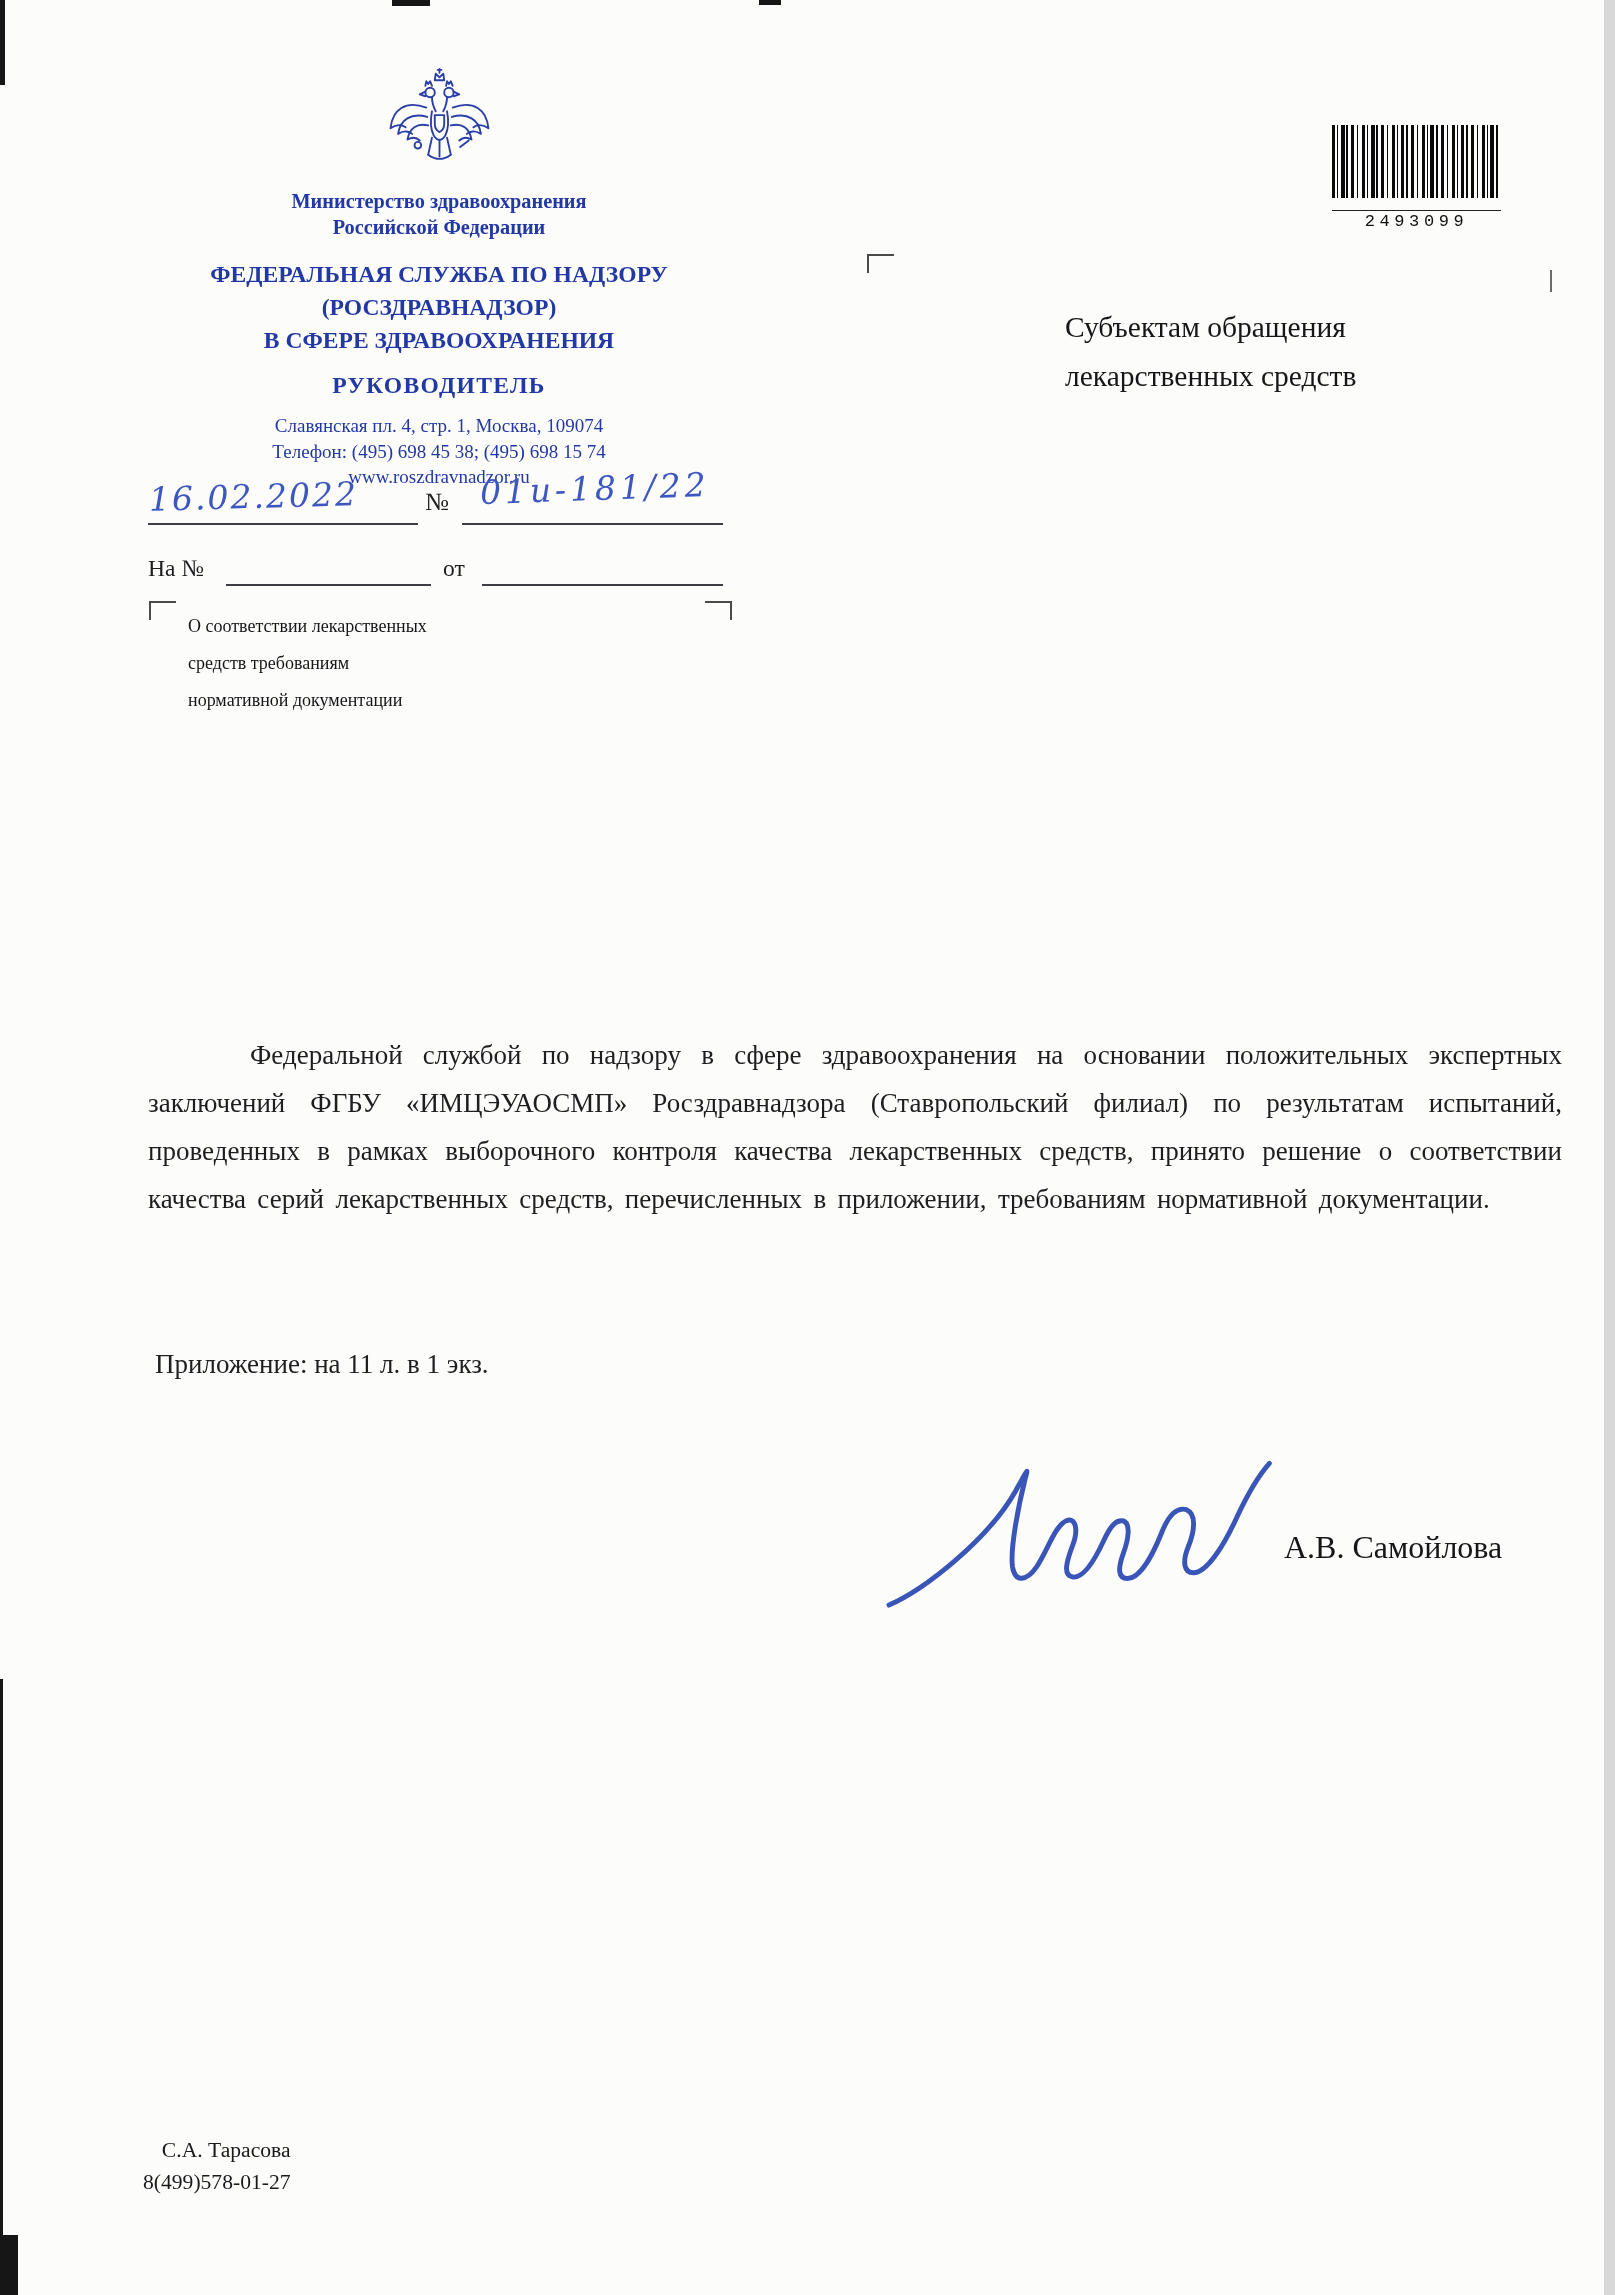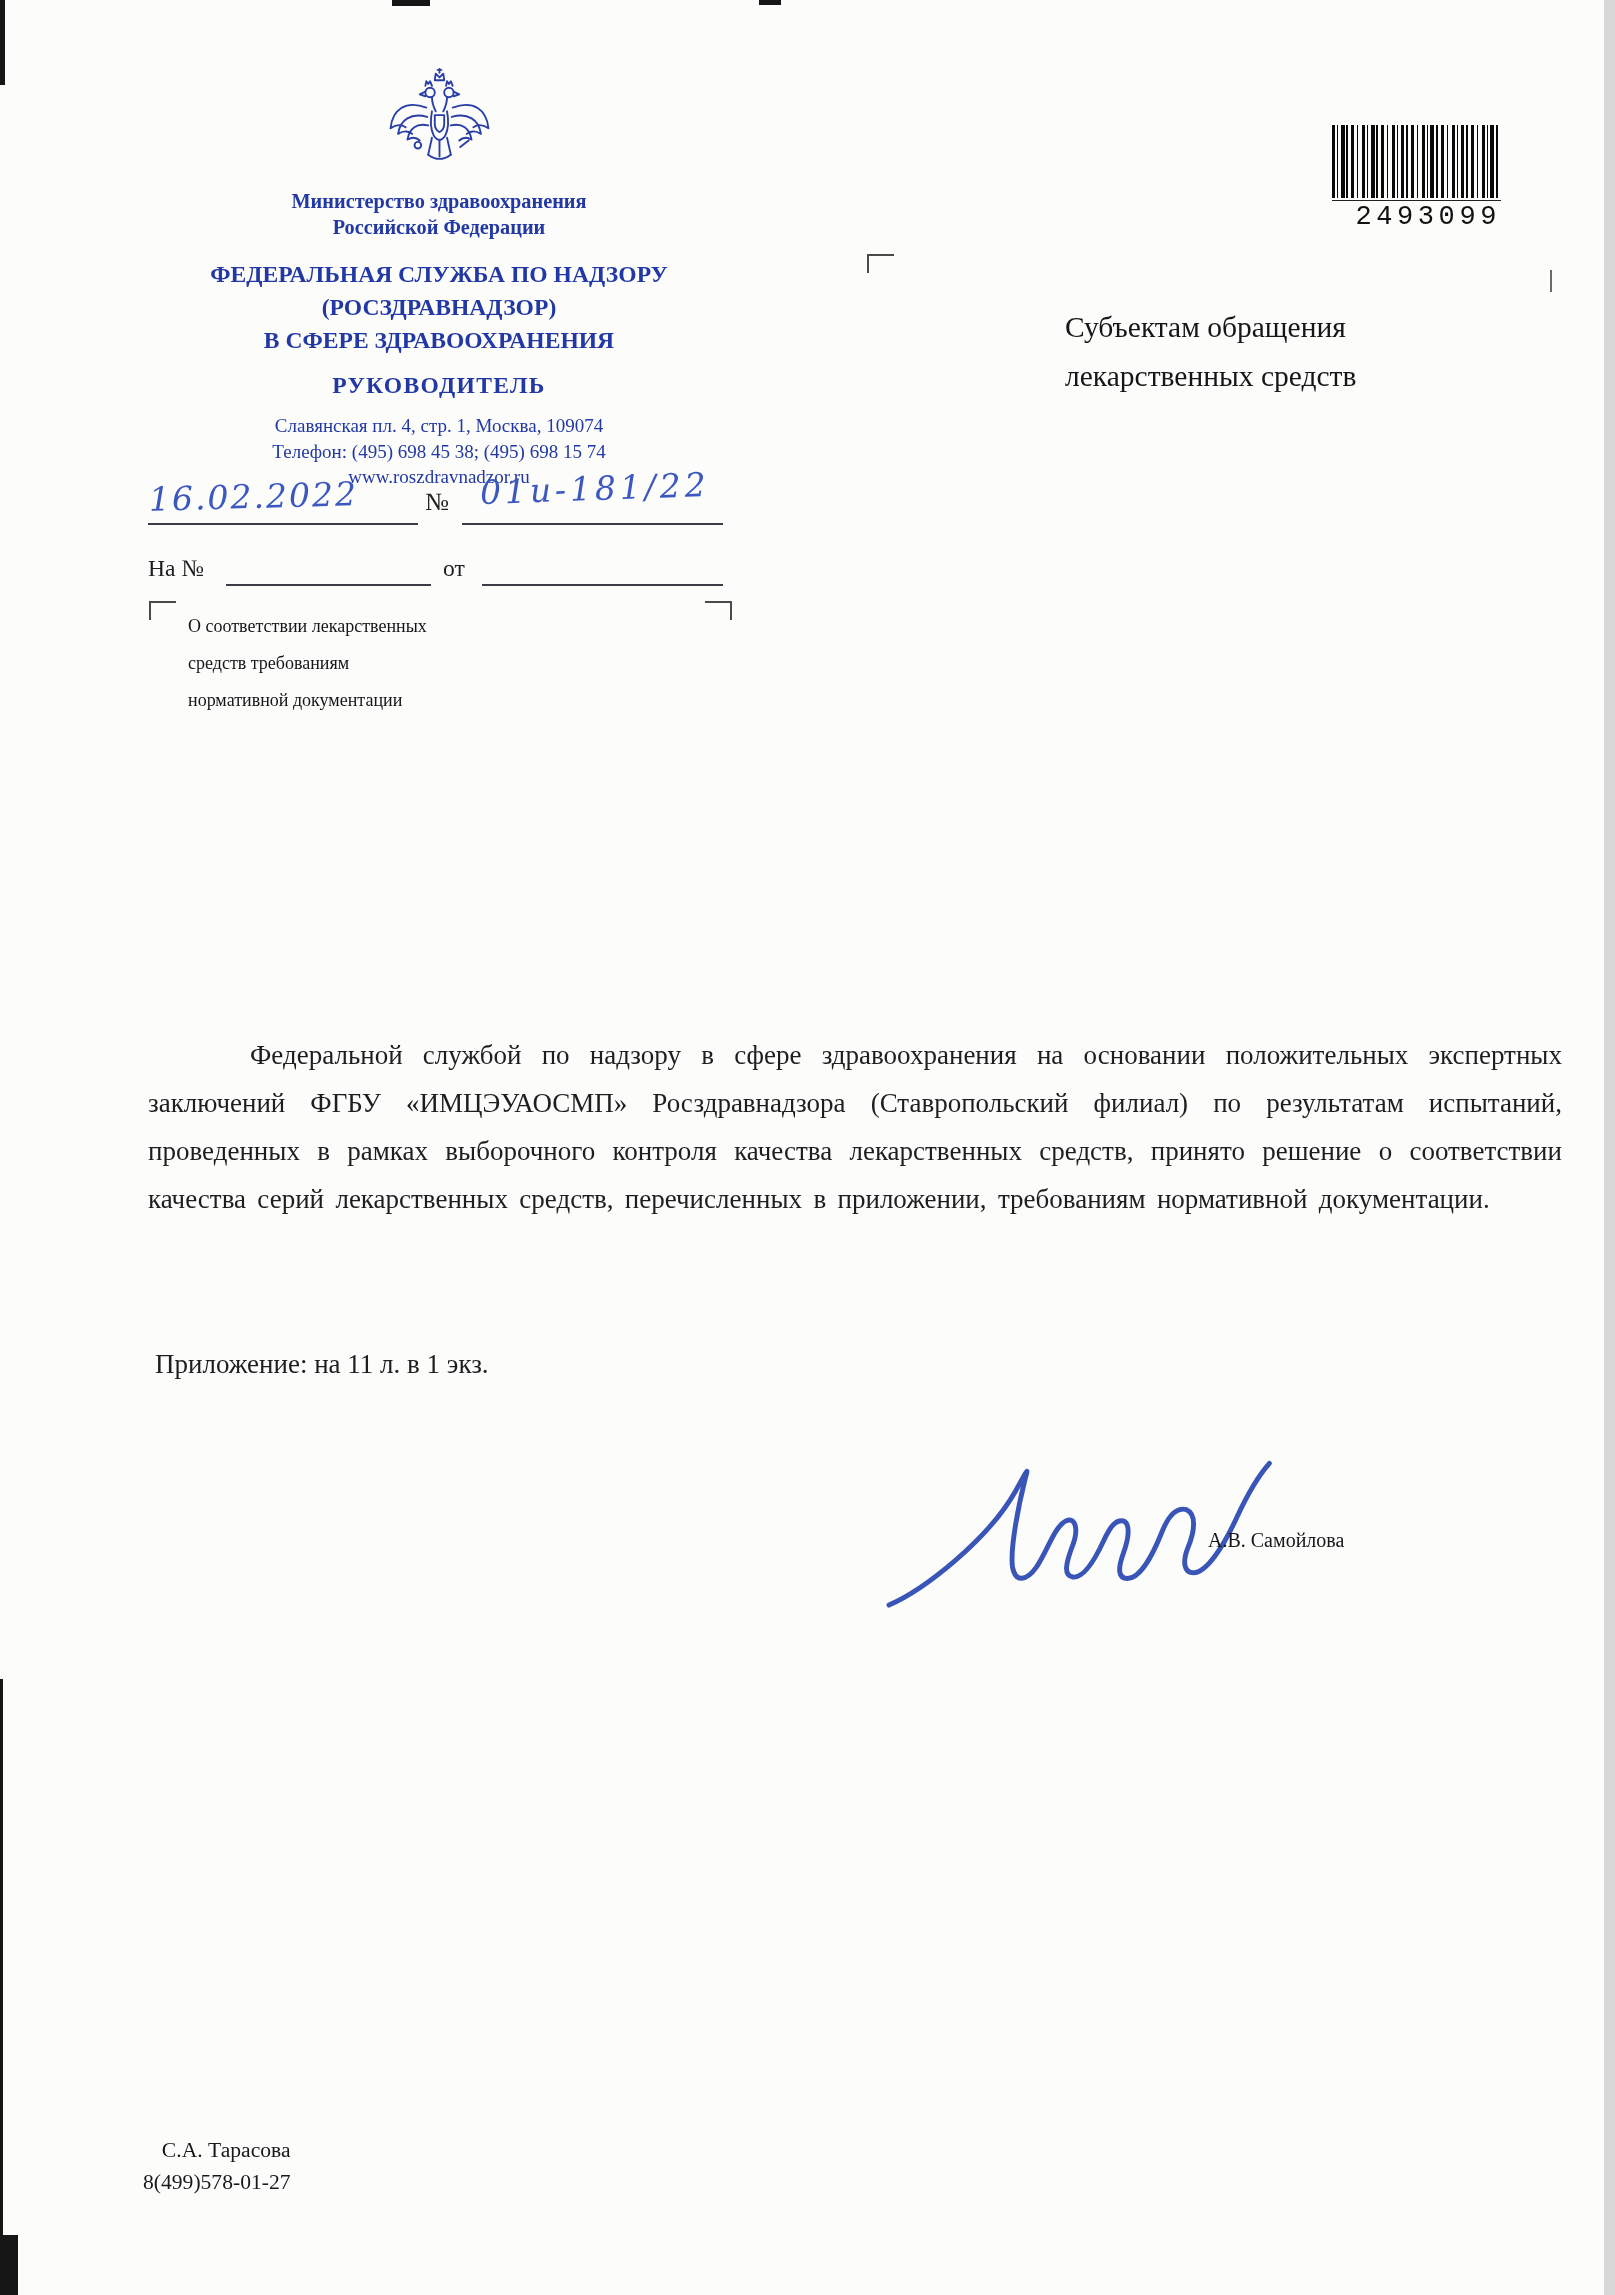--- a/index.html
+++ b/index.html
@@ -44,23 +44,23 @@
     background:repeating-linear-gradient(90deg,
       #0a0a0a 0 2.6px,  #fcfcfa 2.6px 4.6px,
       #0a0a0a 4.6px 5.9px,  #fcfcfa 5.9px 8.5px,
       #0a0a0a 8.5px 12.5px, #fcfcfa 12.5px 14.4px,
       #0a0a0a 14.4px 15.7px, #fcfcfa 15.7px 19px,
       #0a0a0a 19px 21.6px, #fcfcfa 21.6px 25px,
       #0a0a0a 25px 26px, #fcfcfa 26px 30px);
   }
   .barcode-number{
     border-top:1.3px solid #222;
-    margin-top:2px; padding-top:1.3px;
+    margin-top:12px; padding-top:1.3px;
     font-family:"Liberation Mono", monospace;
-    font-size:27px; letter-spacing:4.6px; text-align:right; color:#111;
+    font-size:17px; letter-spacing:4.6px; text-align:center; color:#111;
   }
 
   
   .corner{ position:absolute; width:25px; height:17px; }
   .corner-tl{ border-top:2px solid #4a4a4a; border-left:2px solid #4a4a4a; }
   .corner-tr{ border-top:2px solid #4a4a4a; border-right:2px solid #4a4a4a; }
   .c-rec-l{ left:867px; top:254px; }
   .c-rec-r{ left:1550px; top:270px; width:2px; height:22px; background:#6a6a6a; }
   .recipient{
     position:absolute; left:1033px; top:303px;
@@ -95,21 +95,21 @@
     font-size:27px; line-height:48px;
     text-align:justify; text-indent:102px; word-spacing:4.6px;
   }
   .attachment{
     position:absolute; left:155px; top:1349px;
     font-size:27px;
   }
 
   
   .signature-svg{ position:absolute; left:882px; top:1442px; }
-  .sign-name{ position:absolute; left:1208px; top:1529px; font-size:20px; color:#161618; }
+  .sign-name{ position:absolute; left:1284px; top:1529px; font-size:32px; color:#161618; }
 
   
   .footer{
     position:absolute; left:143px; top:2135px;
     font-size:21.6px; line-height:31.5px; color:#19191b;text-align:right;
   }
 </style>
 </head>
 <body>
 

